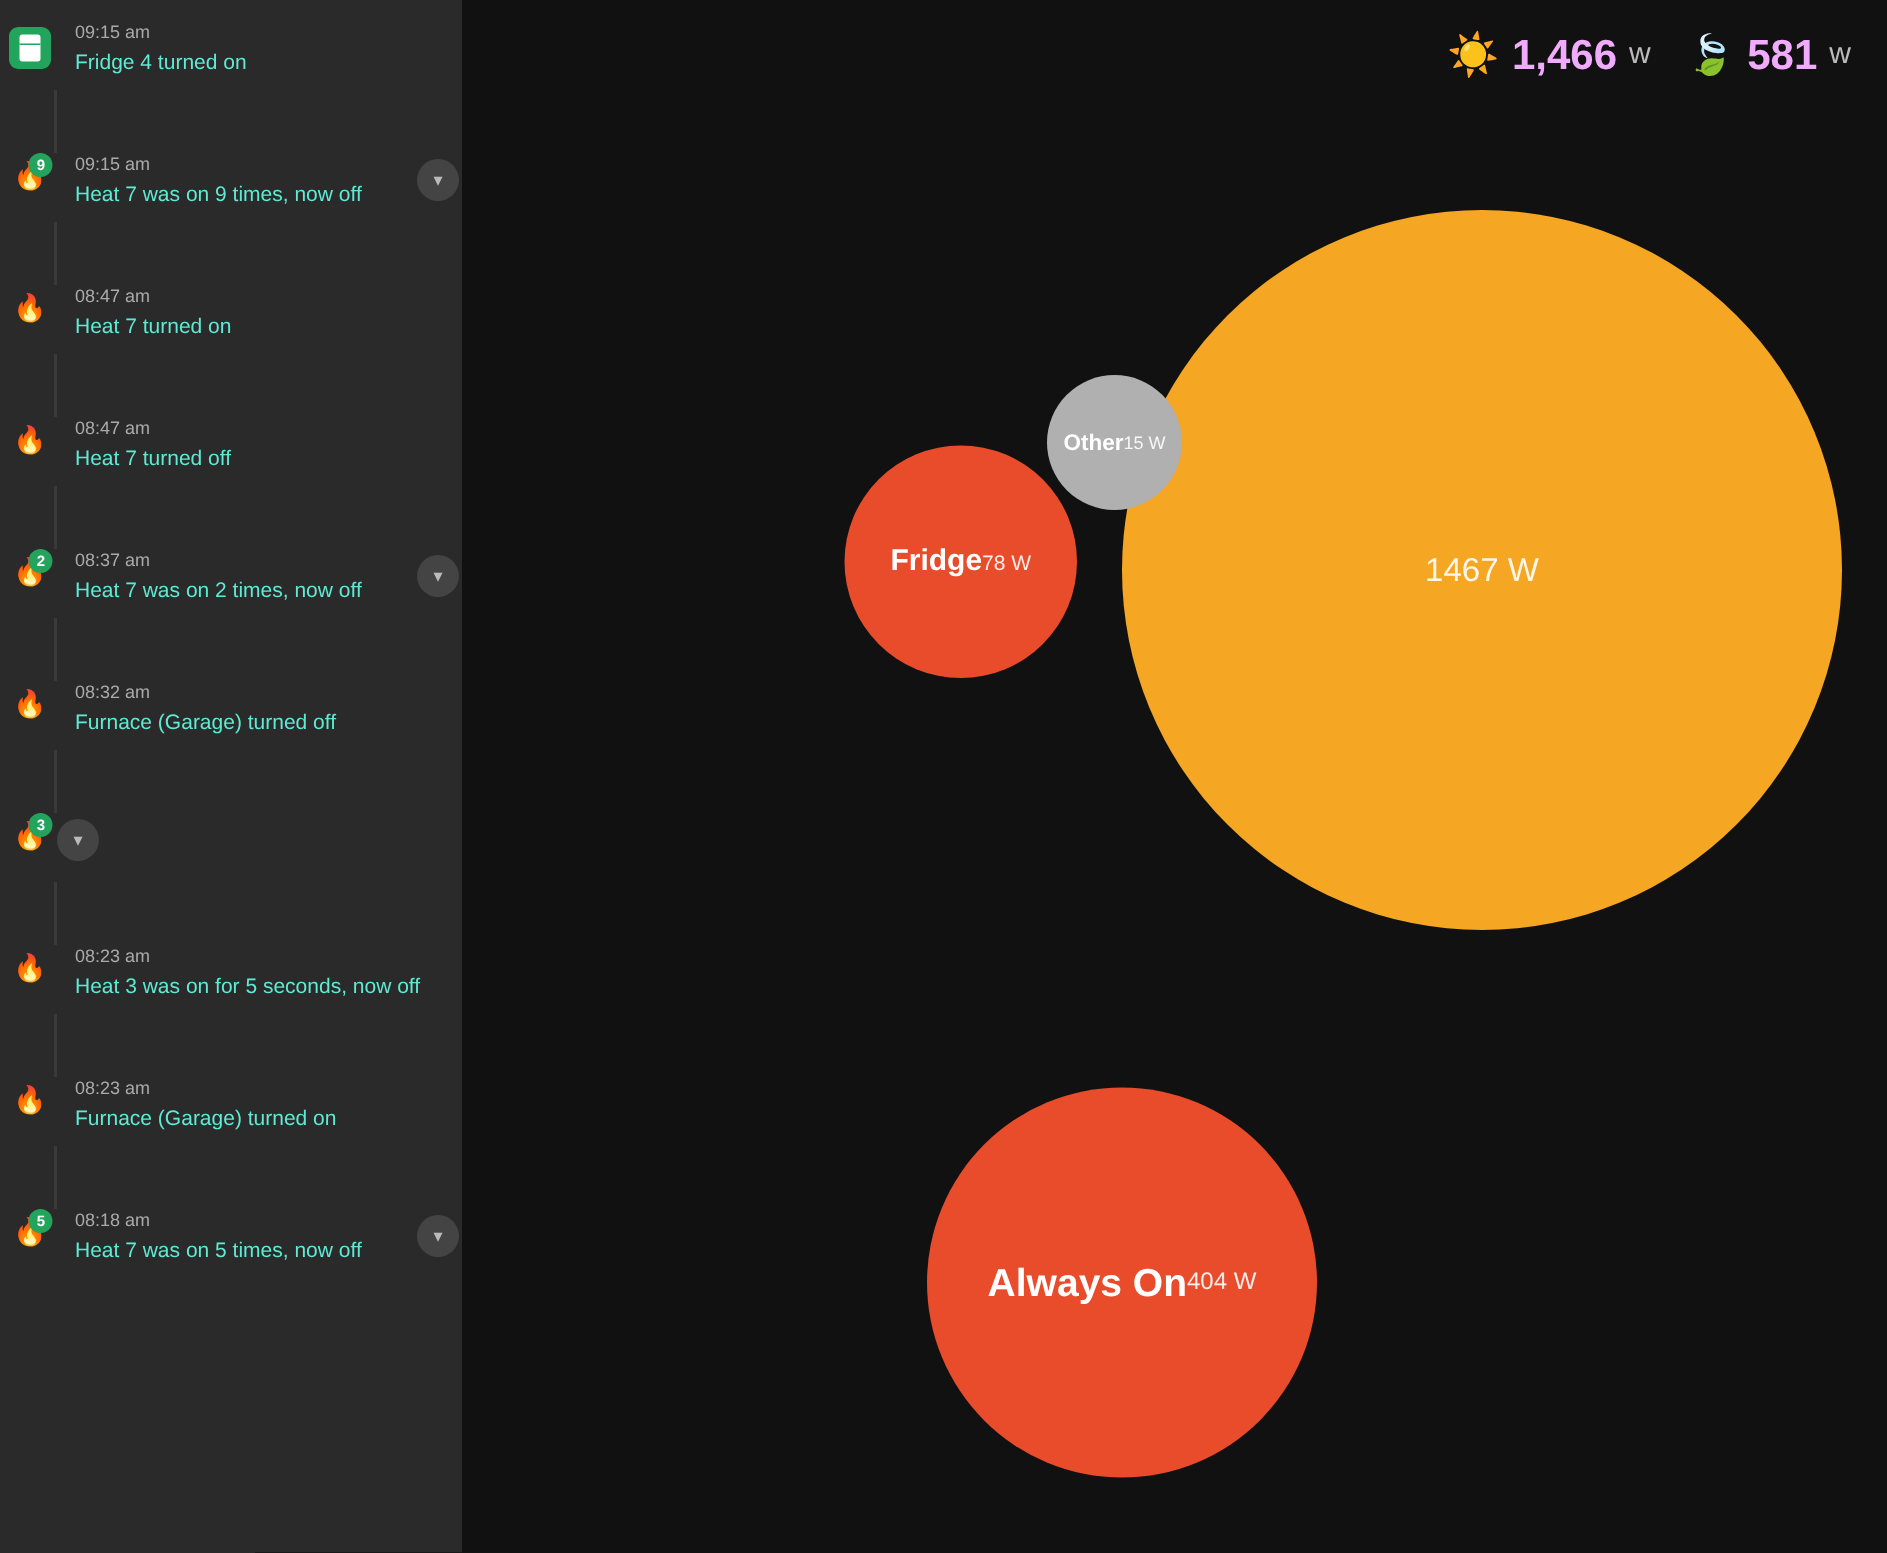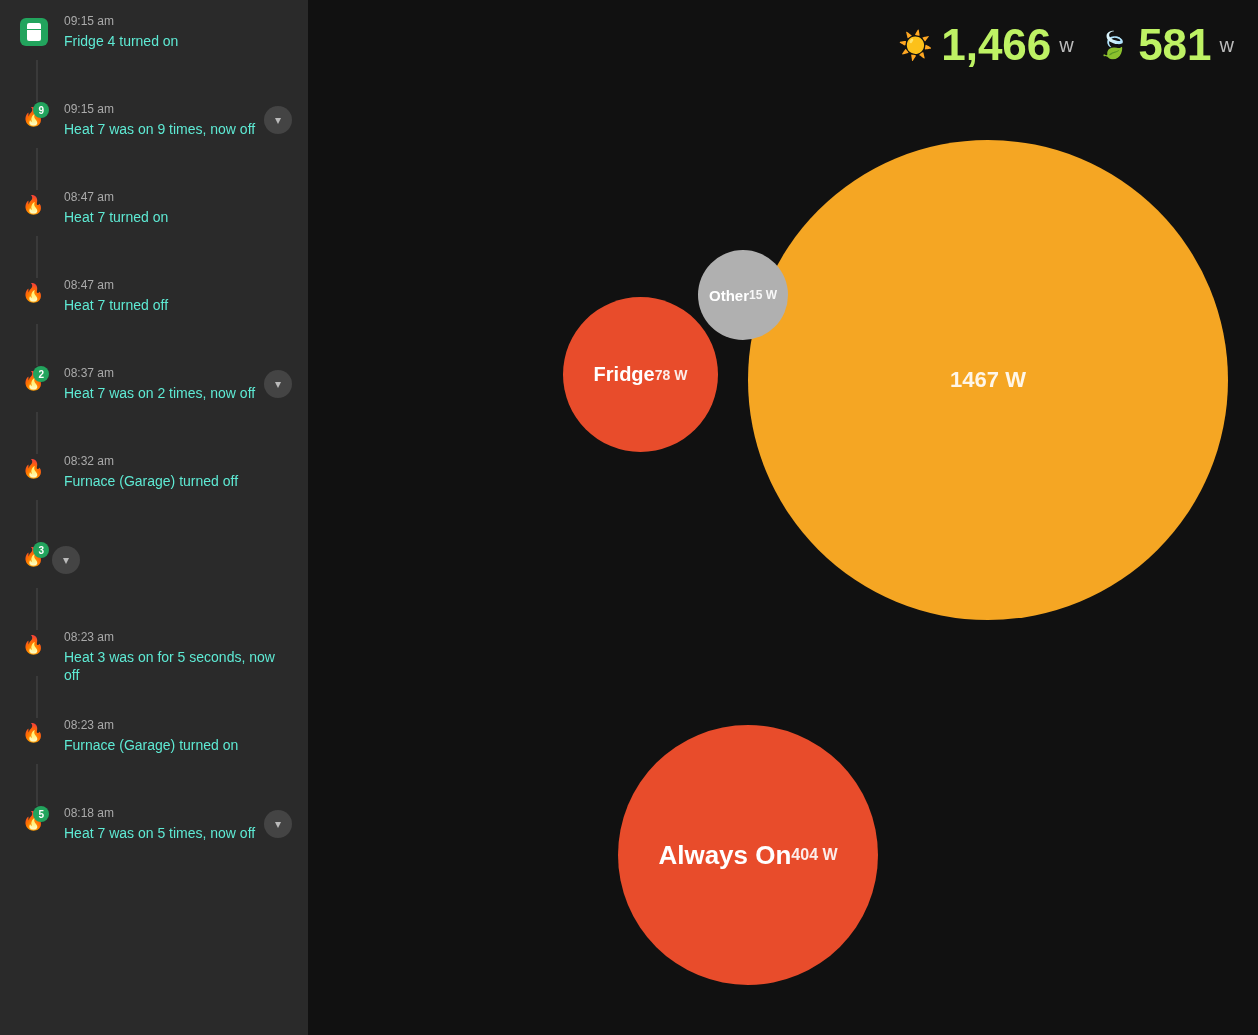--- a/index.html
+++ b/index.html
@@ -20,21 +20,21 @@
       height: 1035px;
       overflow-y: auto;
       overflow-x: hidden;
       display: flex;
       flex-direction: column;
     }
 
     .sidebar-item {
       display: flex;
       align-items: flex-start;
-      padding: 14px 16px;
+      padding: 14px 2px;
       position: relative;
       min-height: 88px;
     }
 
     .sidebar-item::after {
       content: '';
       position: absolute;
       left: 36px;
       top: 60px;
       bottom: -14px;
@@ -153,22 +153,22 @@
       gap: 24px;
     }
 
     .stat-item {
       display: flex;
       align-items: center;
       gap: 8px;
     }
 
     .stat-value {
-      color: #bef264;
-      font-size: 44px;
+      color: #f0abfc;
+      font-size: 28px;
       font-weight: 700;
     }
 
     .stat-unit {
       color: #bbb;
       font-size: 20px;
       font-weight: 400;
     }
 
     .sun-icon {
@@ -198,21 +198,21 @@
       color: white;
     }
 
     .bubble-label {
       font-size: 22px;
       font-weight: 700;
     }
 
     .bubble-value {
       font-size: 16px;
-      font-weight: 700;
+      font-weight: 400;
       opacity: 0.9;
     }
 
     
     .bubble-solar {
       background: #f5a623;
       width: 480px;
       height: 480px;
       right: 30px;
       top: 140px;

